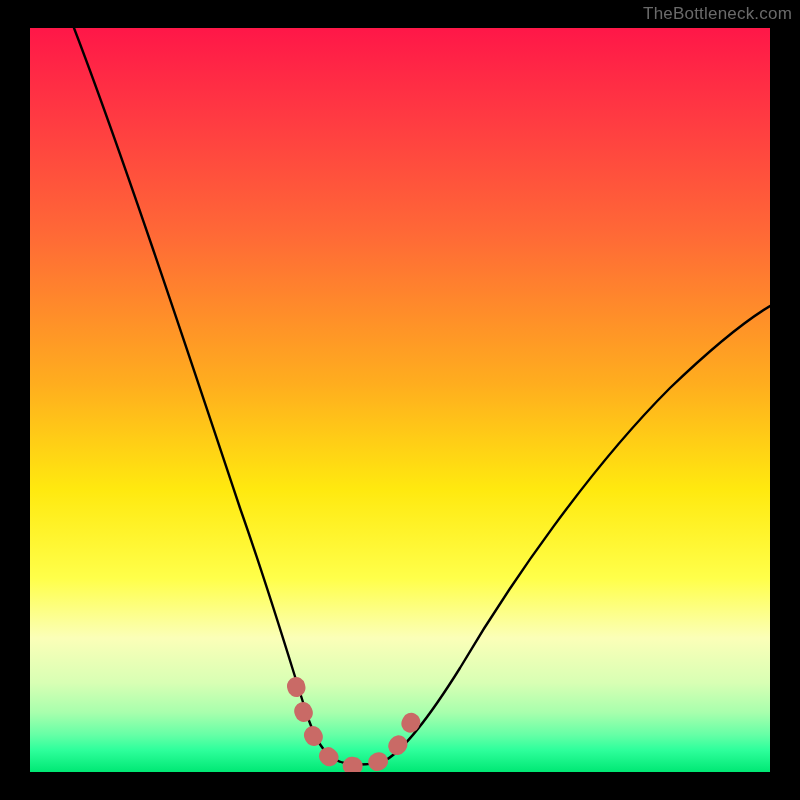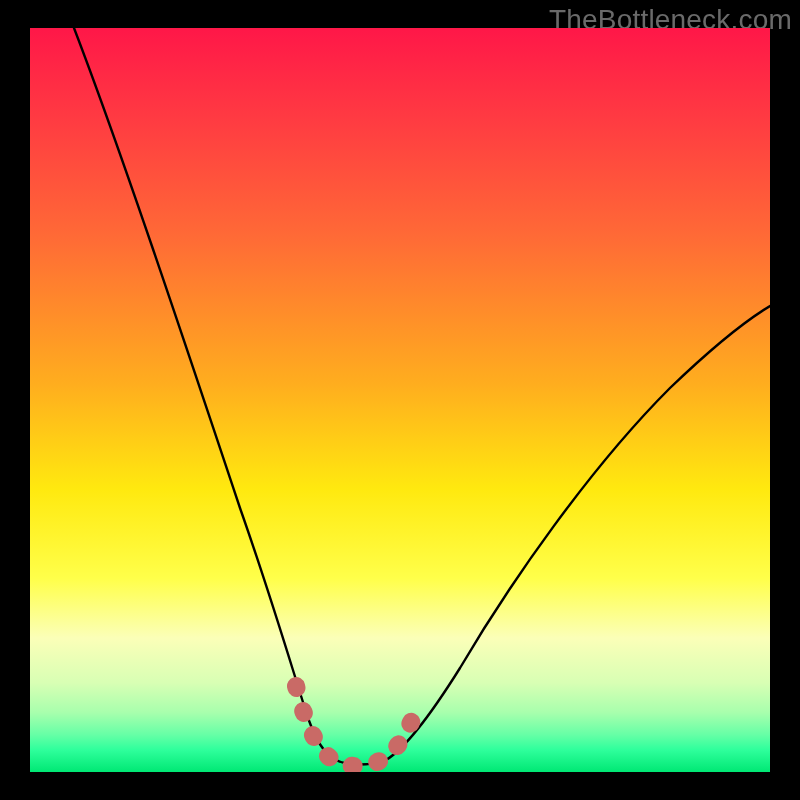--- a/index.html
+++ b/index.html
@@ -38,21 +38,21 @@
       #66ffa6 95%,
       #2fff9c 97%,
       #00e874 100%
     );
   }
   .watermark {
     position: absolute;
     top: 4px;
     right: 8px;
     color: #6a6a6a;
-    font-size: 28px;
+    font-size: 17px;
     font-weight: 500;
     letter-spacing: 0.2px;
     user-select: none;
   }
   svg.curves {
     position: absolute;
     left: 0;
     top: 0;
     width: 740px;
     height: 744px;

